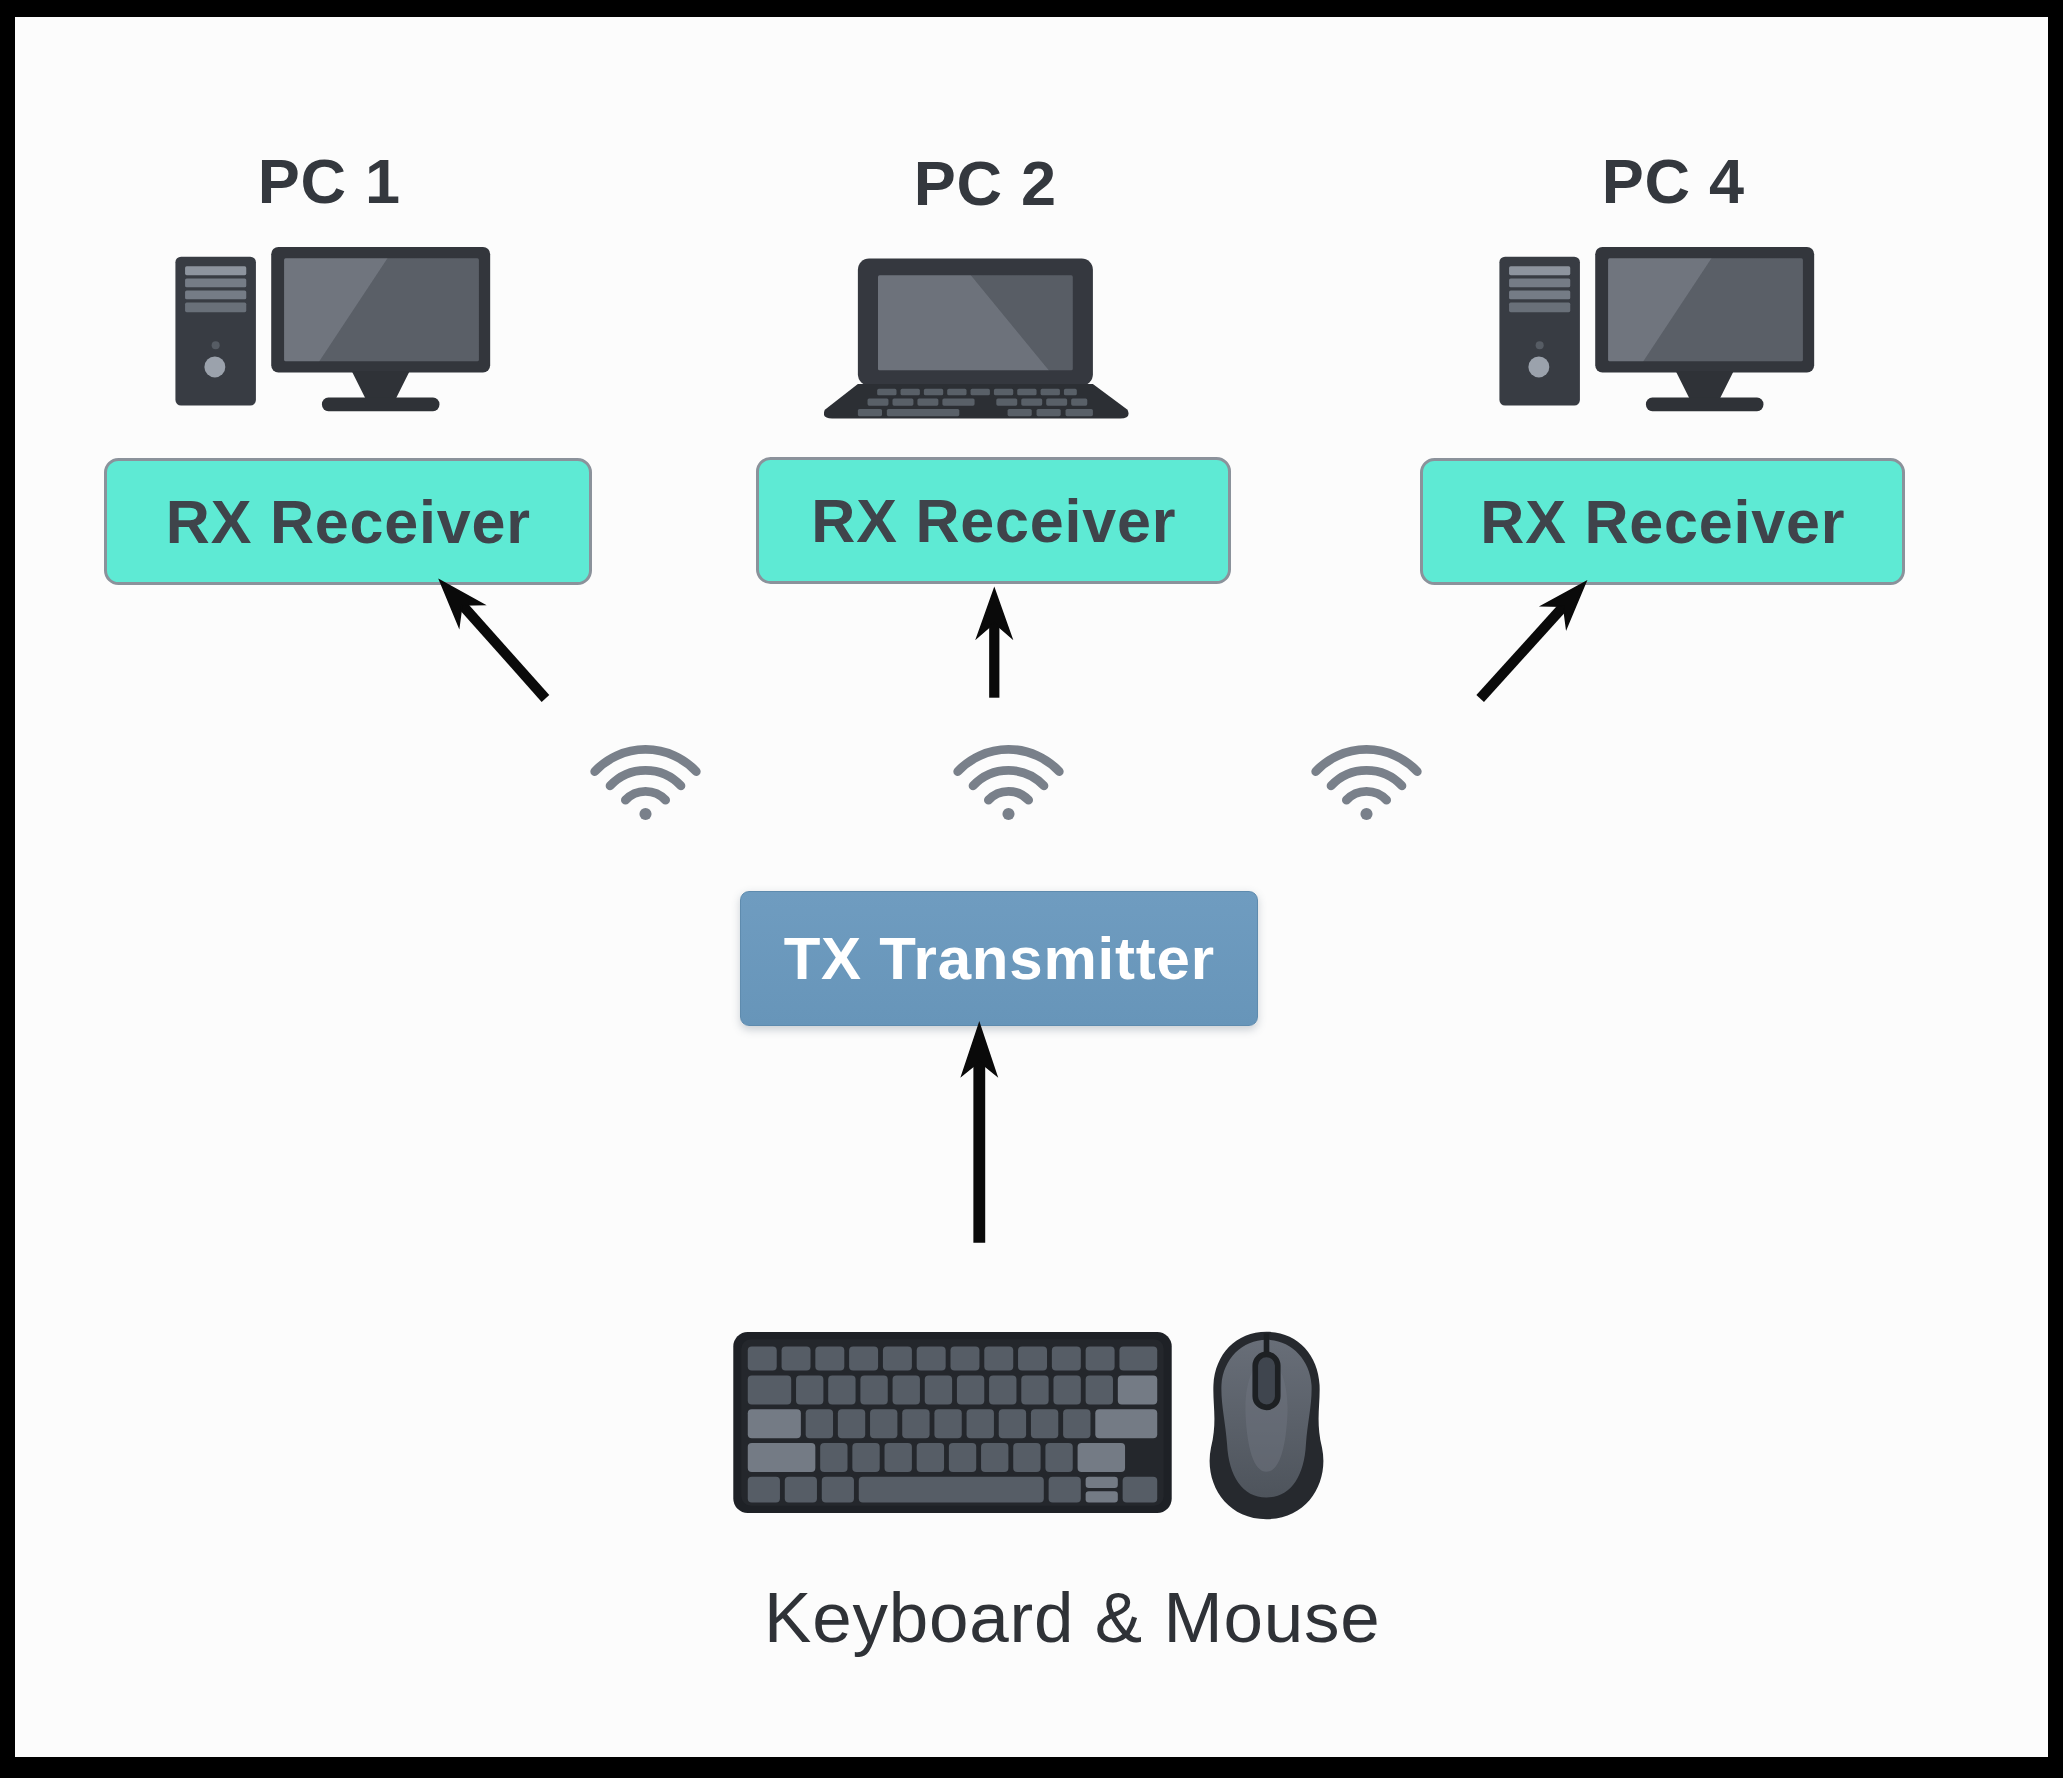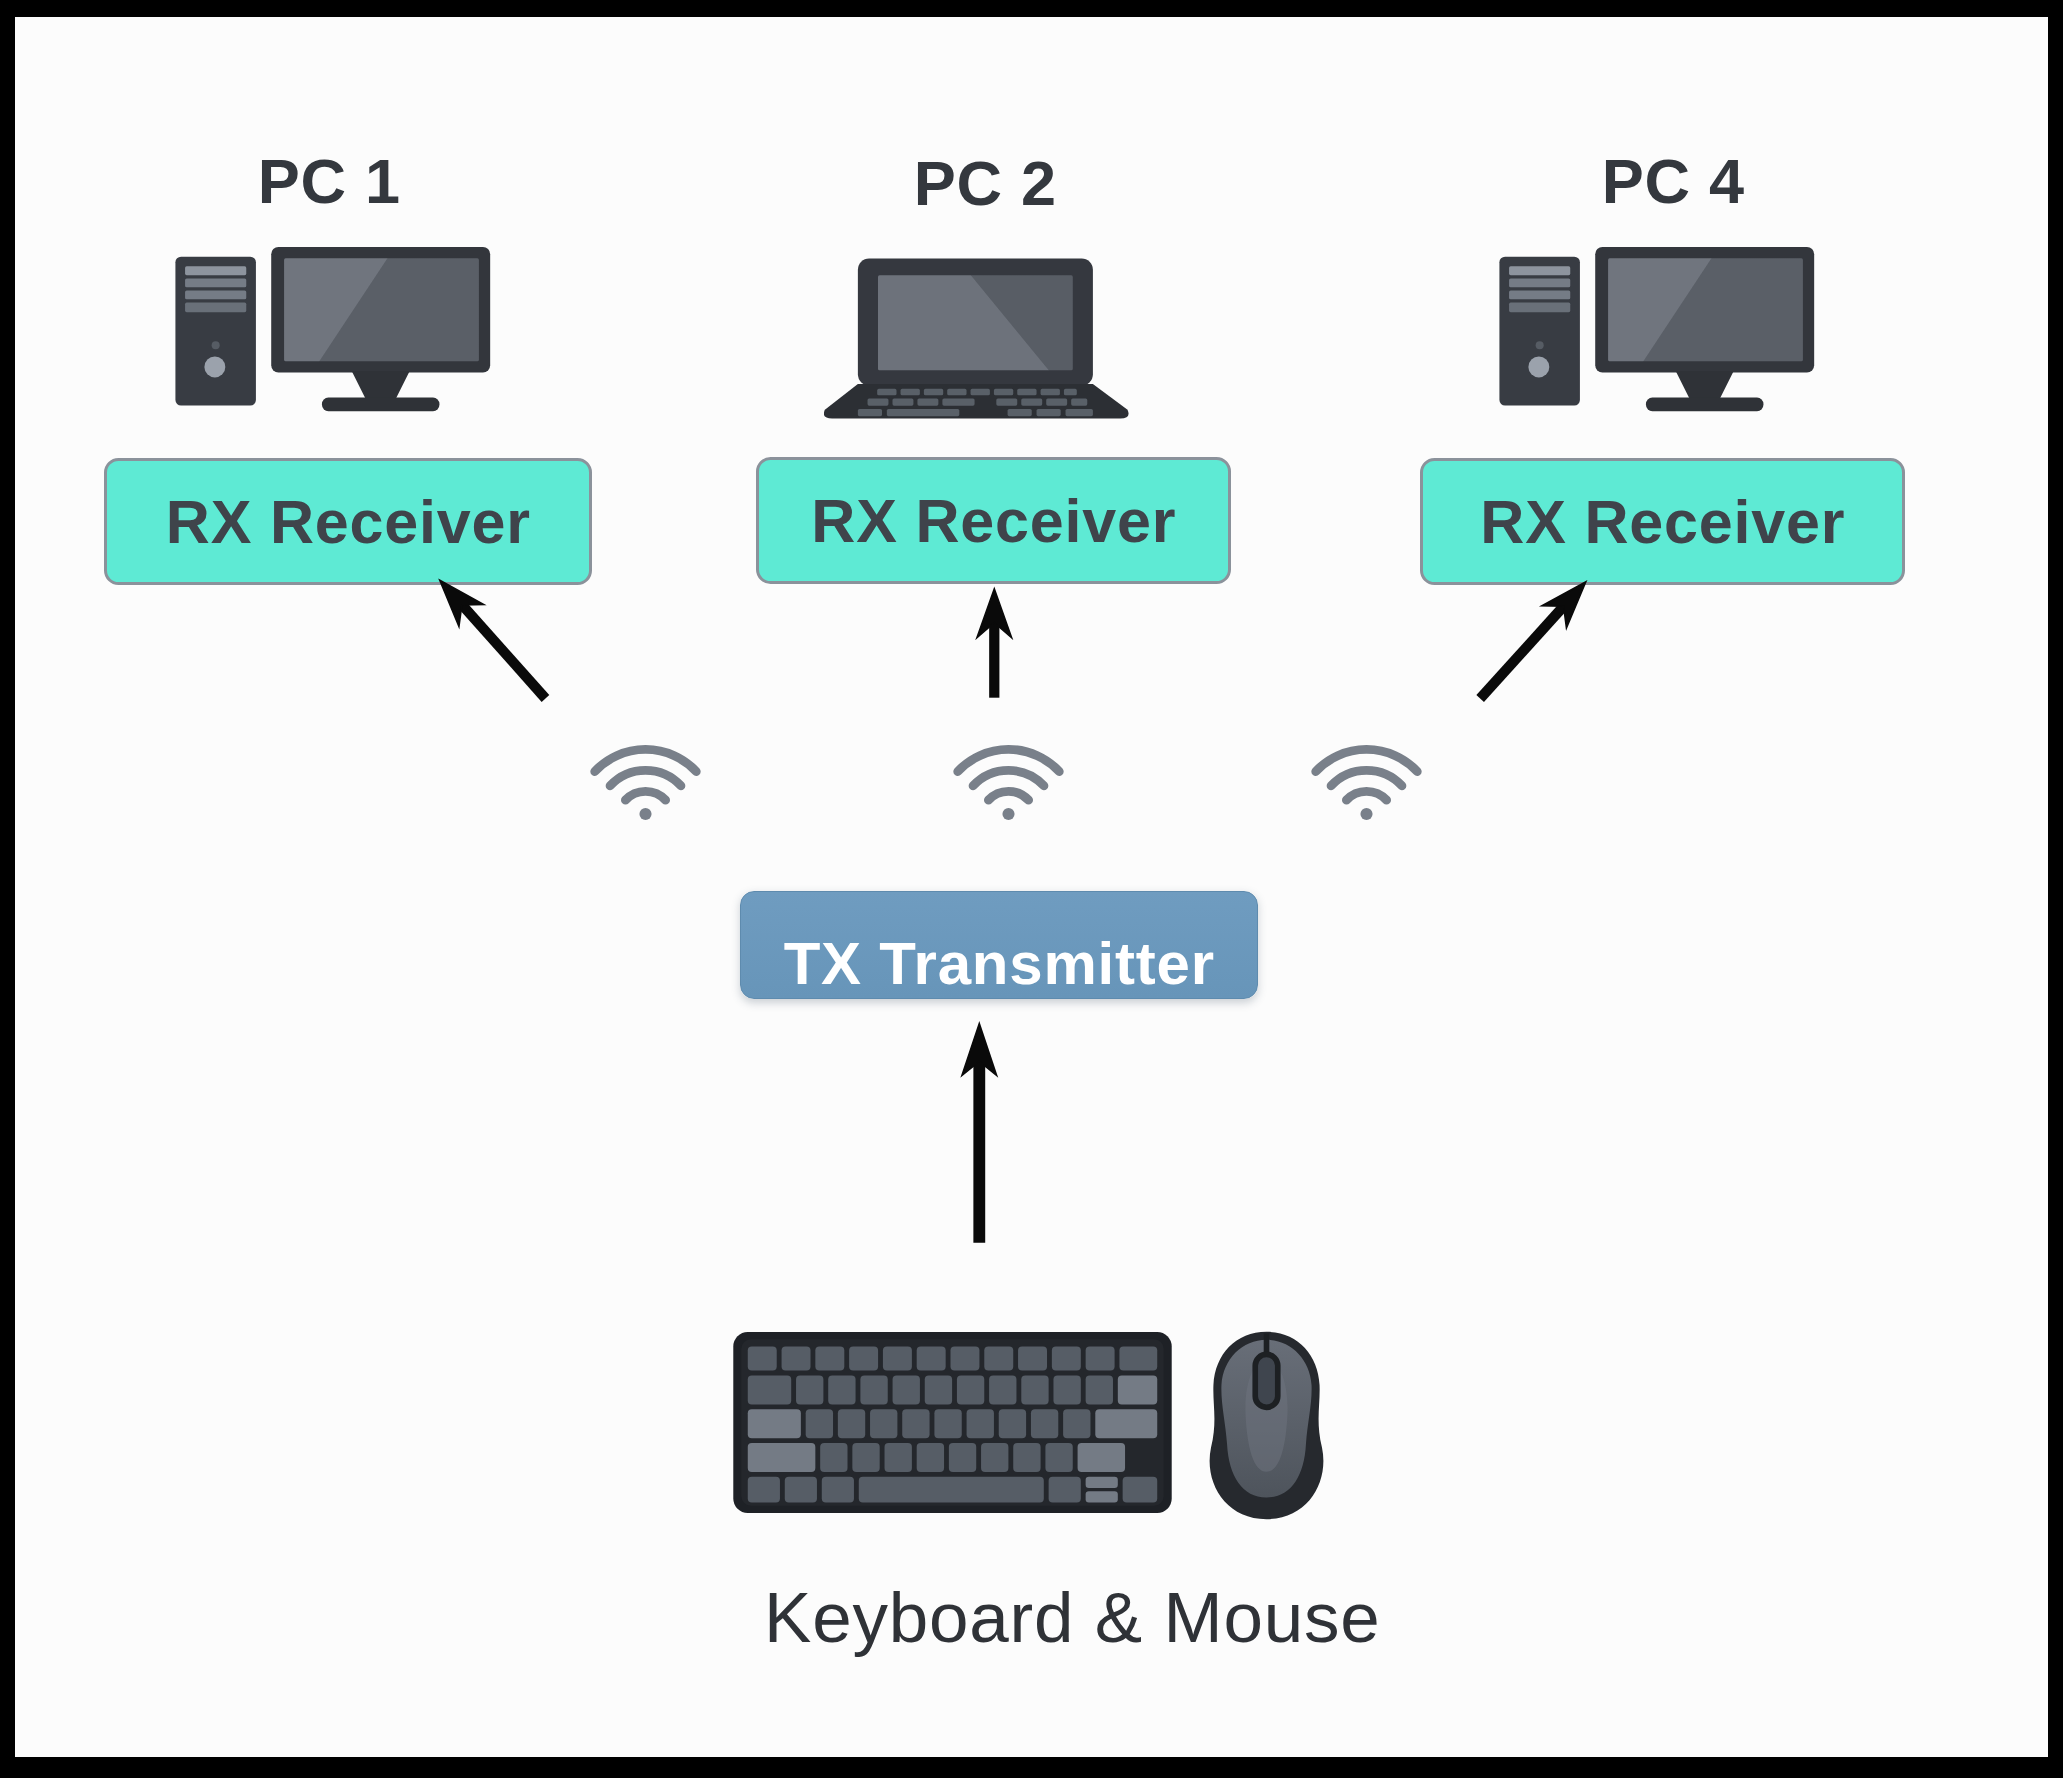--- a/index.html
+++ b/index.html
@@ -5,24 +5,24 @@
   html,body{margin:0;padding:0;background:#000;}
   .stage{position:relative;width:2064px;height:1778px;background:#000;
          font-family:"Liberation Sans","DejaVu Sans",sans-serif;}
   .canvas{position:absolute;left:15.3px;top:17px;right:16px;bottom:21px;background:#fcfcfc;}
   .abs{position:absolute;}
   .pc-label{position:absolute;transform:translateX(-50%);font-size:63px;font-weight:700;
             color:#34383e;white-space:nowrap;letter-spacing:0.8px;}
   .rx-box{position:absolute;background:#5eead4;border:3.2px solid #8b929b;border-radius:14.5px;
           display:flex;align-items:center;justify-content:center;box-sizing:border-box;}
   .rx-box span{font-size:61px;font-weight:700;color:#3f444b;letter-spacing:0.8px;}
-  .tx-box{position:absolute;left:725px;top:874px;width:518px;height:108px;
+  .tx-box{position:absolute;left:725px;top:874px;width:518px;height:135px;
           background:linear-gradient(180deg,#6f9cc0 0%,#6795b9 100%);
-          border:1.6px solid #5e8bae;border-radius:14px;box-sizing:border-box;
-          display:flex;align-items:flex-end;justify-content:center;
+          border:1.6px solid #5e8bae;border-radius:9px;box-sizing:border-box;
+          display:flex;align-items:center;justify-content:center;
           box-shadow:0 3.2px 8px rgba(60,80,100,0.25);}
   .tx-box span{font-size:60px;font-weight:700;color:#ffffff;letter-spacing:0.8px;}
   .kb-label{position:absolute;left:1057px;top:1560px;transform:translateX(-50%);
             font-size:71px;font-weight:400;color:#2f3237;white-space:nowrap;letter-spacing:0.8px;}
   svg{display:block;}
   .overlay{position:absolute;left:0;top:0;width:100%;height:100%;pointer-events:none;}
 </style>
 </head>
 <body>
 

